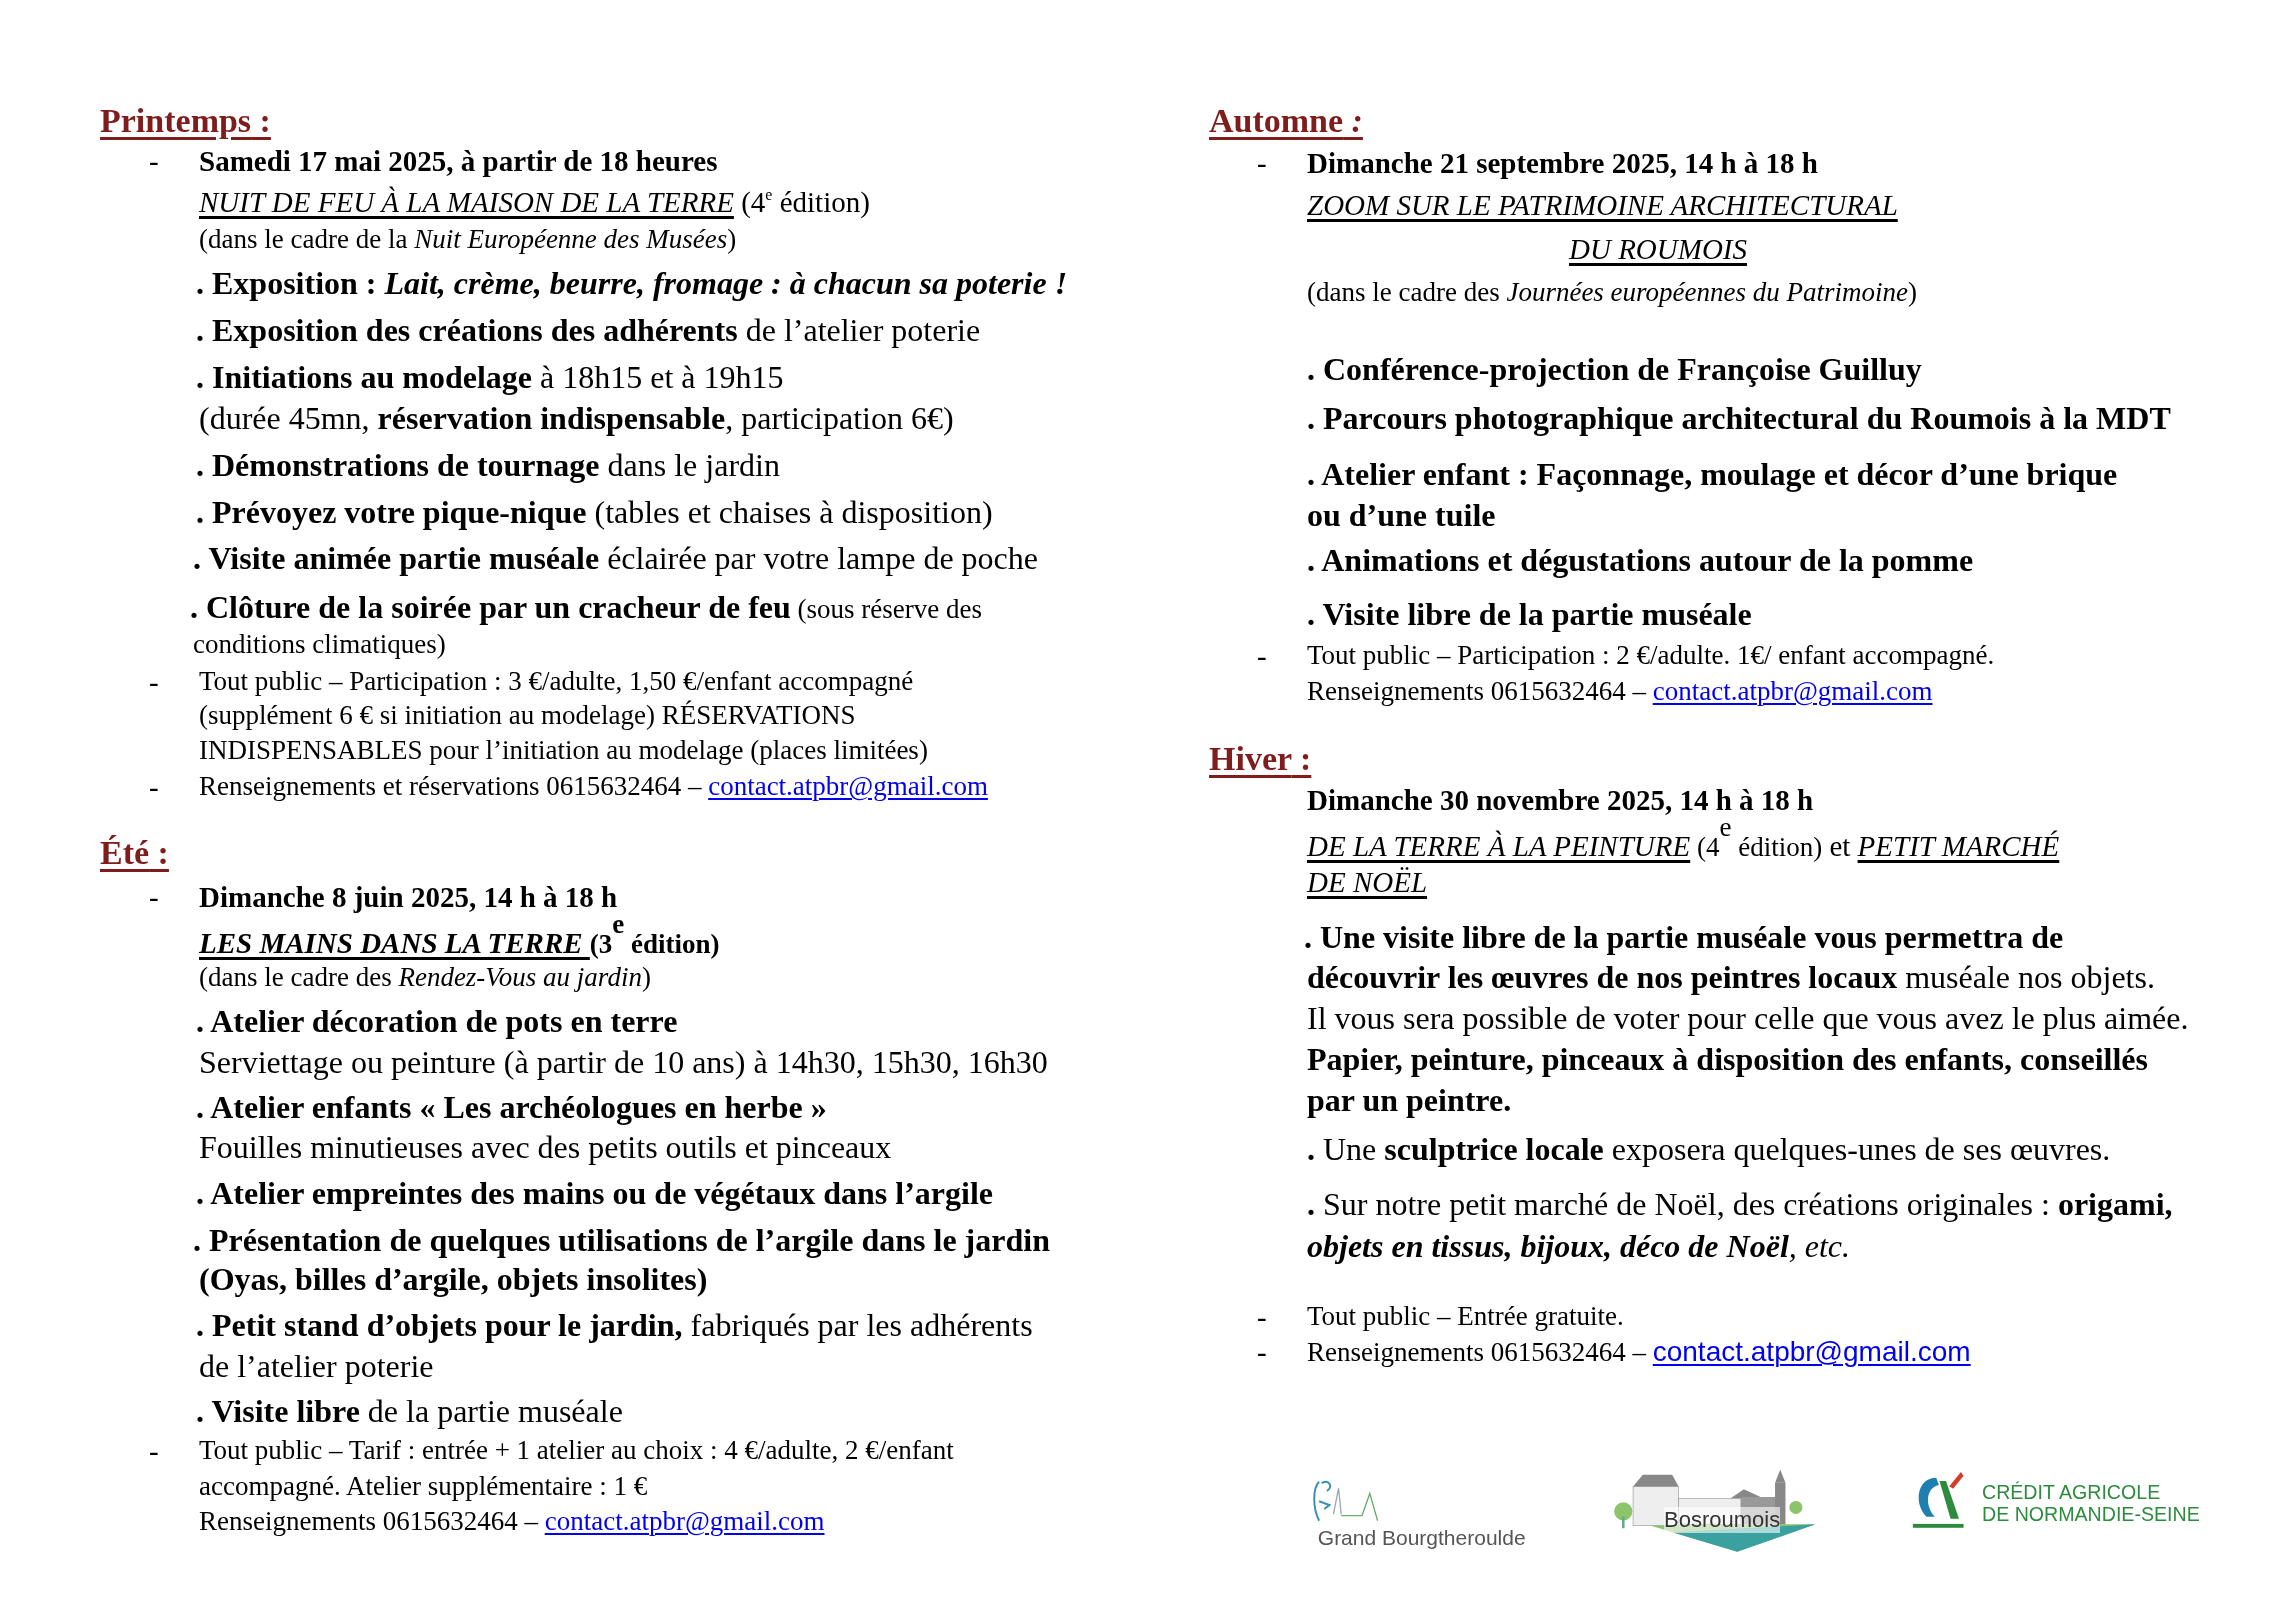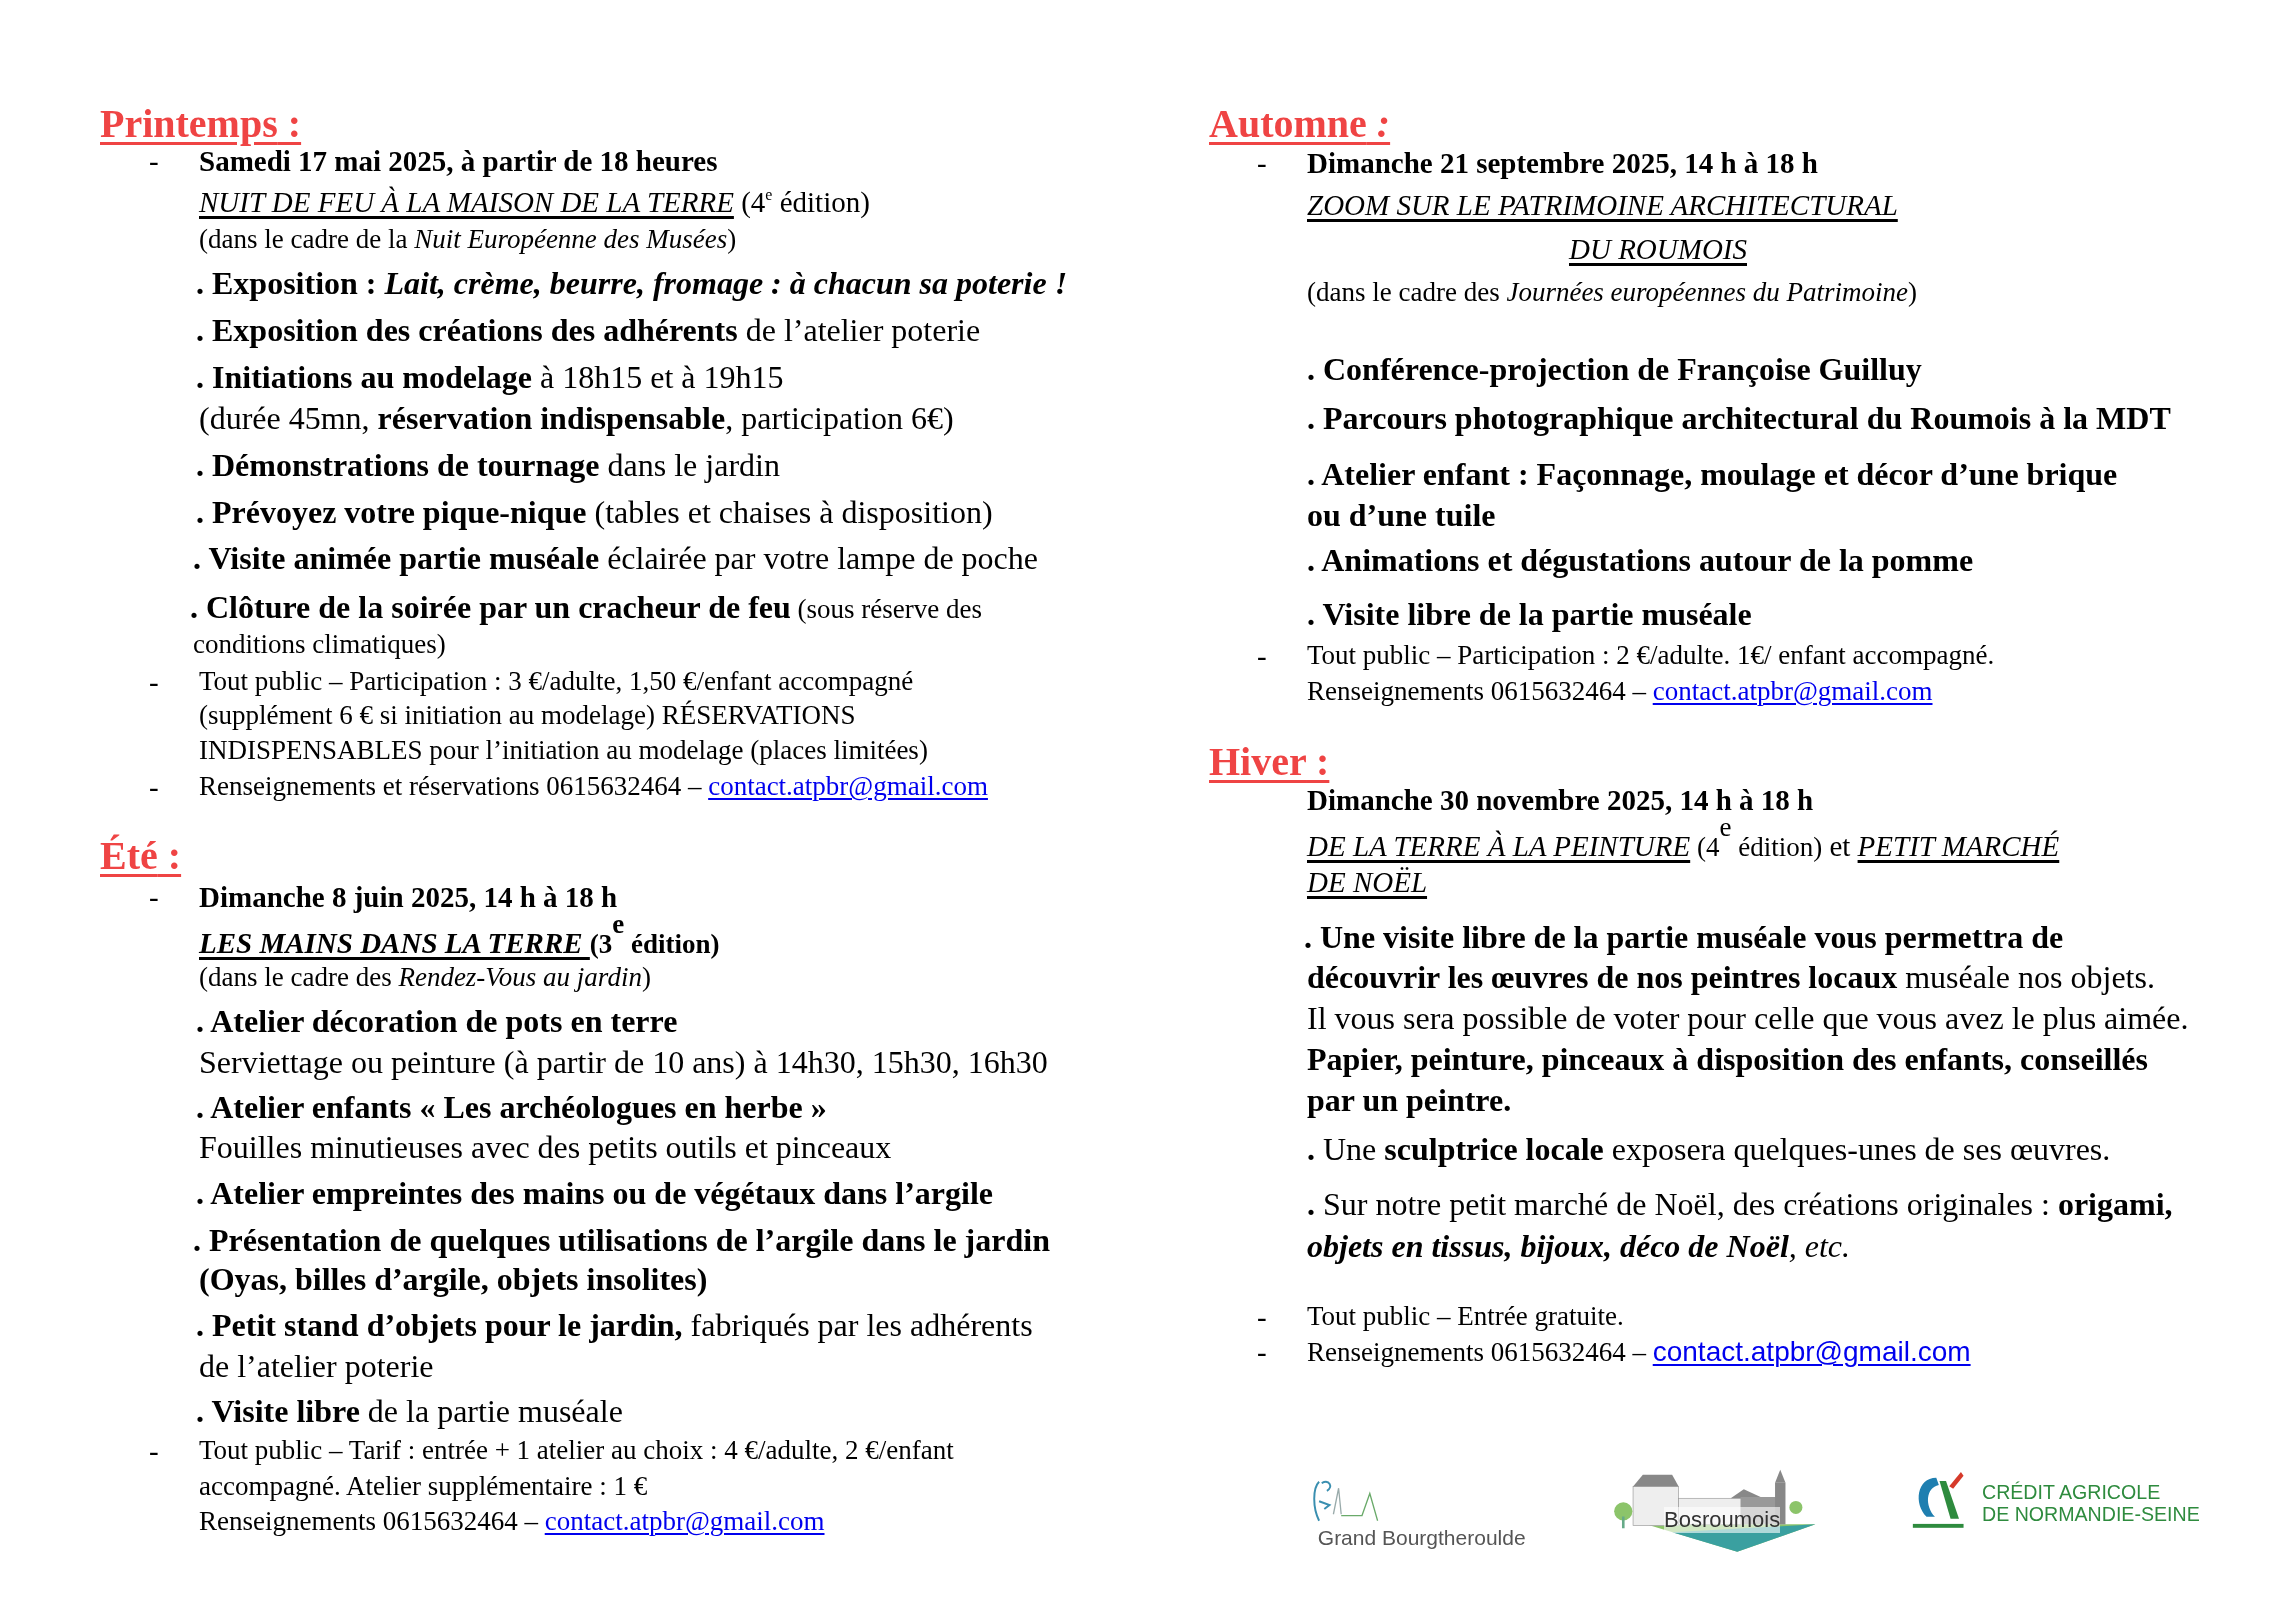--- a/index.html
+++ b/index.html
@@ -4,21 +4,21 @@
 <style>
   html, body { margin:0; padding:0; background:#fff; }
   body { width:2295px; height:1623px; position:relative; overflow:hidden;
          font-family:"Liberation Serif", serif; color:#000; }
   .ln { position:absolute; white-space:nowrap; font-size:29px; line-height:1; }
   .big { font-size:32px; }
   .small { font-size:27px; }
   .b { font-weight:bold; }
   .i { font-style:italic; }
   .u { text-decoration:underline; text-decoration-thickness:2.6px; text-underline-offset:3.9px; }
-  .season { position:absolute; font-weight:bold; font-size:40px; color:#ef4444;
+  .season { position:absolute; font-weight:bold; font-size:34px; color:#7f1d1d;
             text-decoration:underline; text-decoration-thickness:2.6px; text-underline-offset:4.6px; line-height:1; }
   .dash { position:absolute; font-size:29px; line-height:1; }
   sup { font-size:0.55em; vertical-align:0.75em; line-height:0; }
   a.link { color:#0000ee; text-decoration:underline; text-decoration-thickness:2px; text-underline-offset:3.3px; }
   a.sans { font-family:"Liberation Sans", sans-serif; font-size:28px; }
   .logo { position:absolute; }
 </style>
 </head>
 <body>
 

